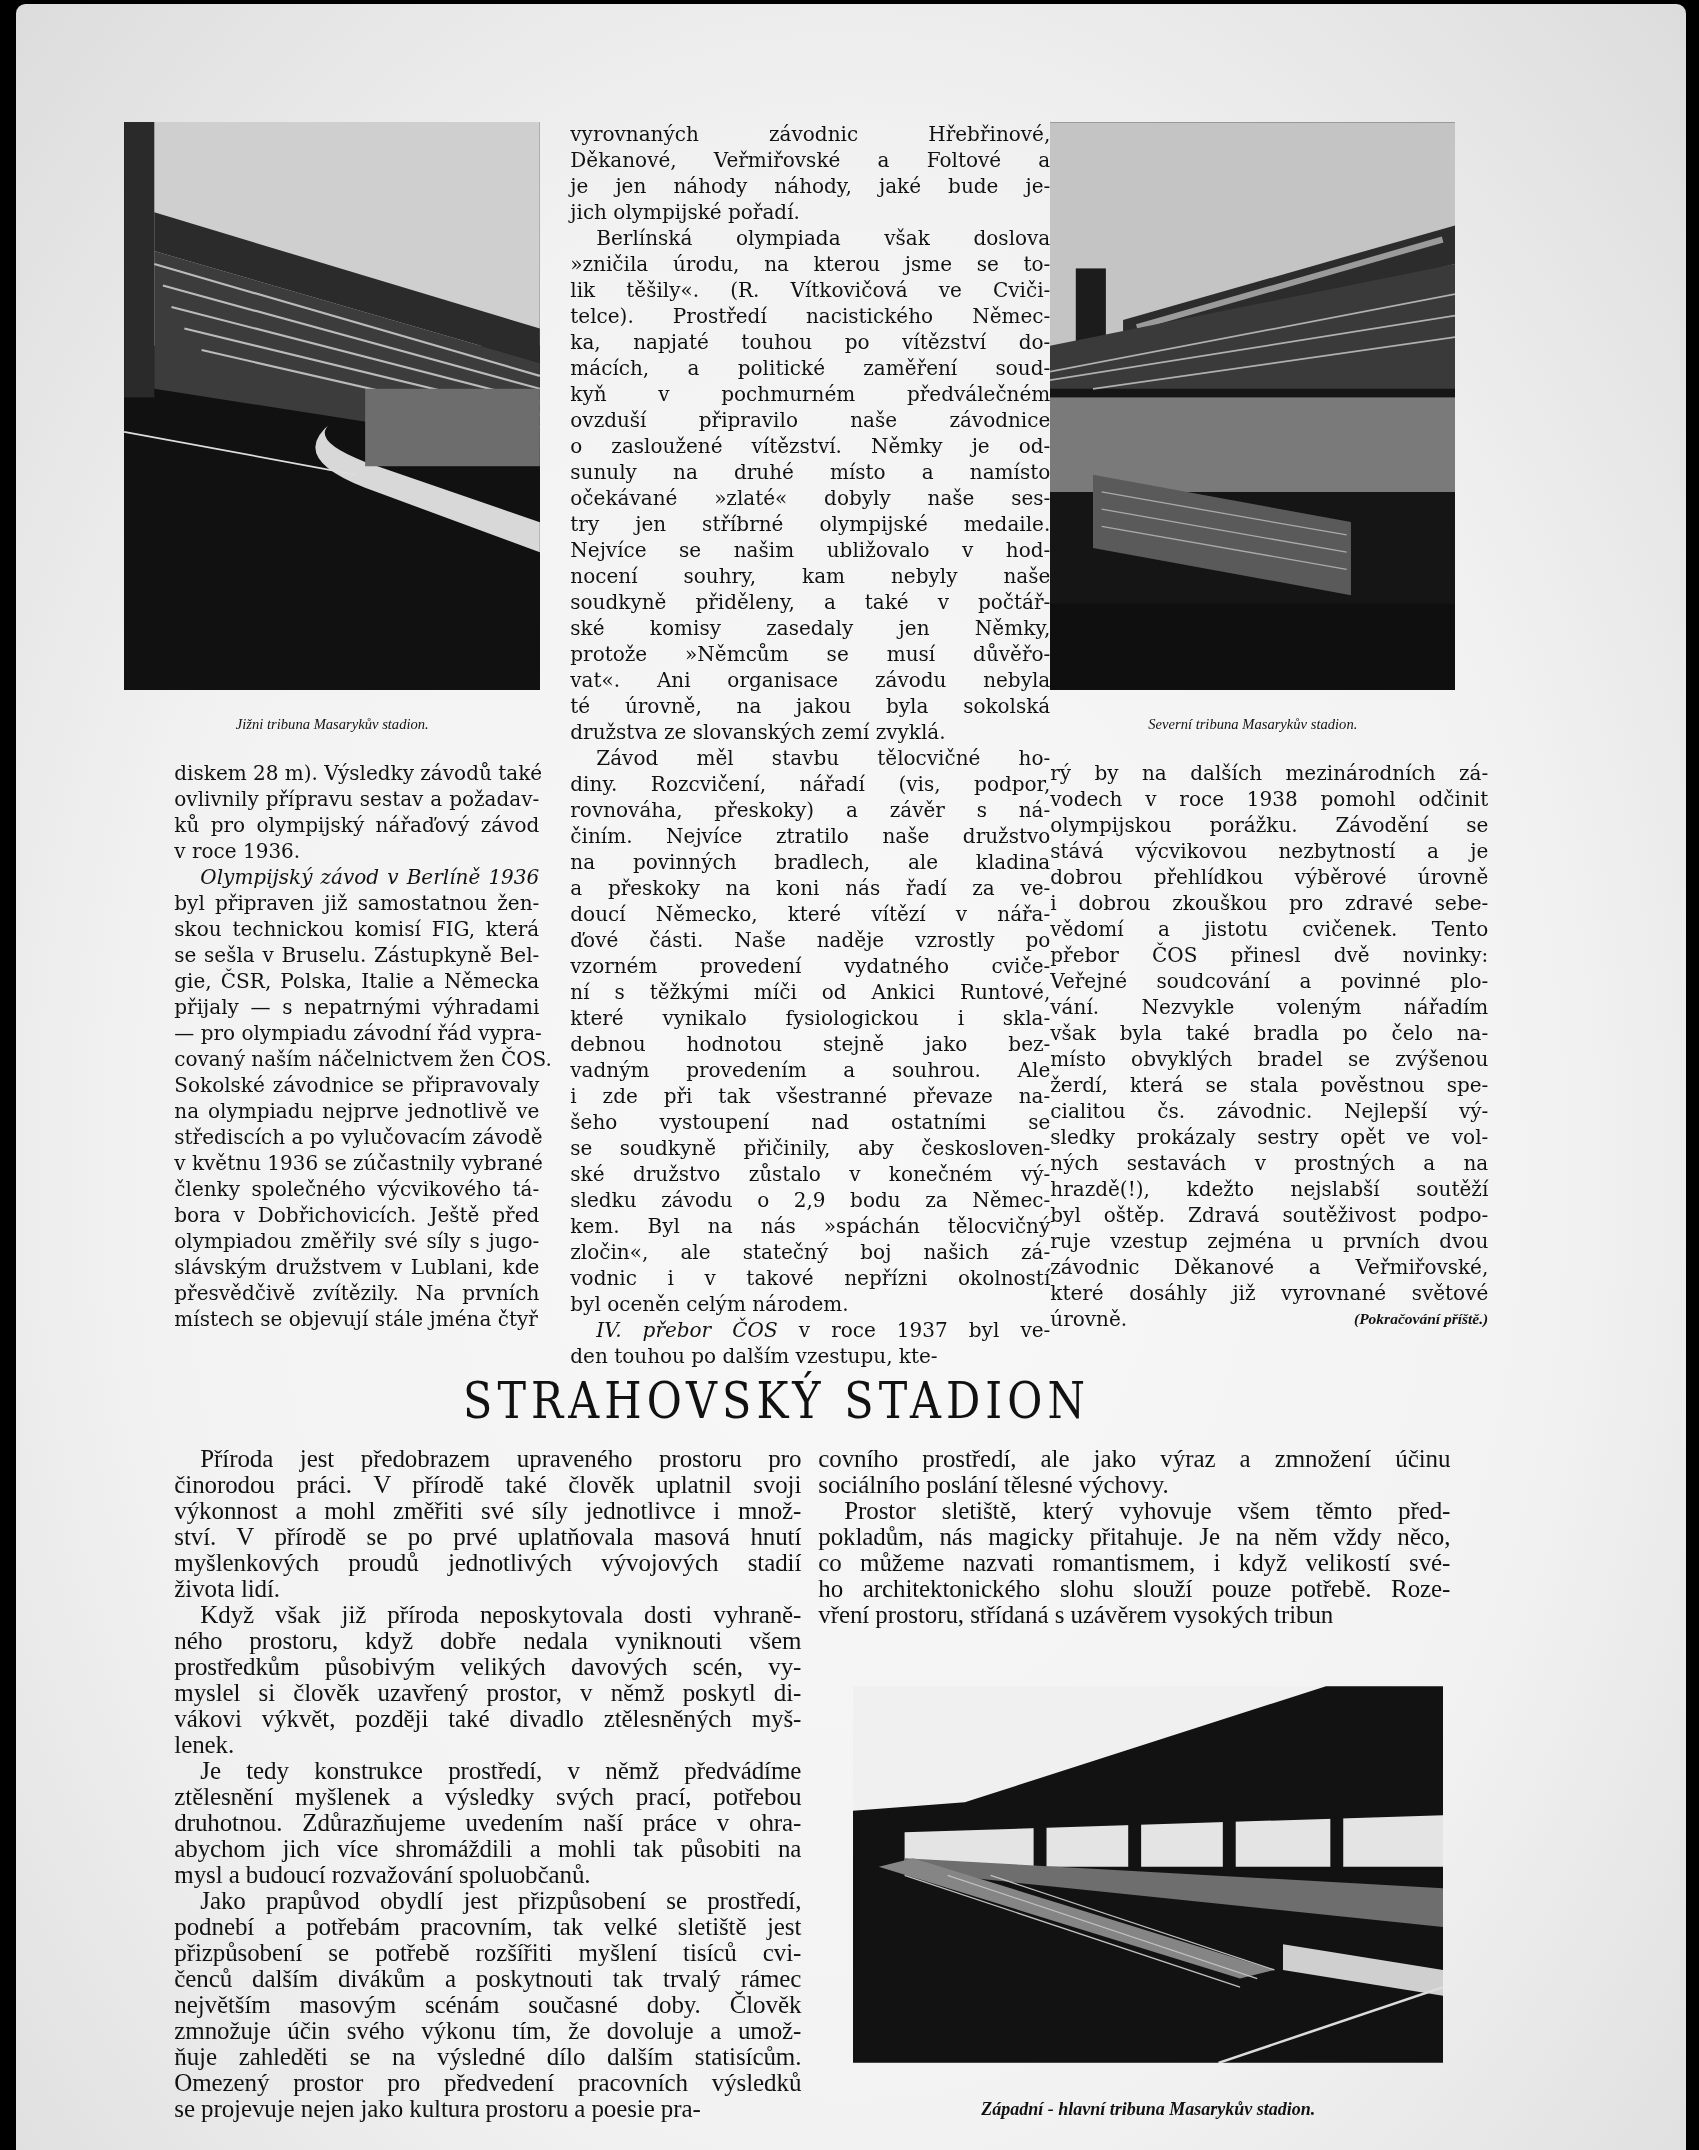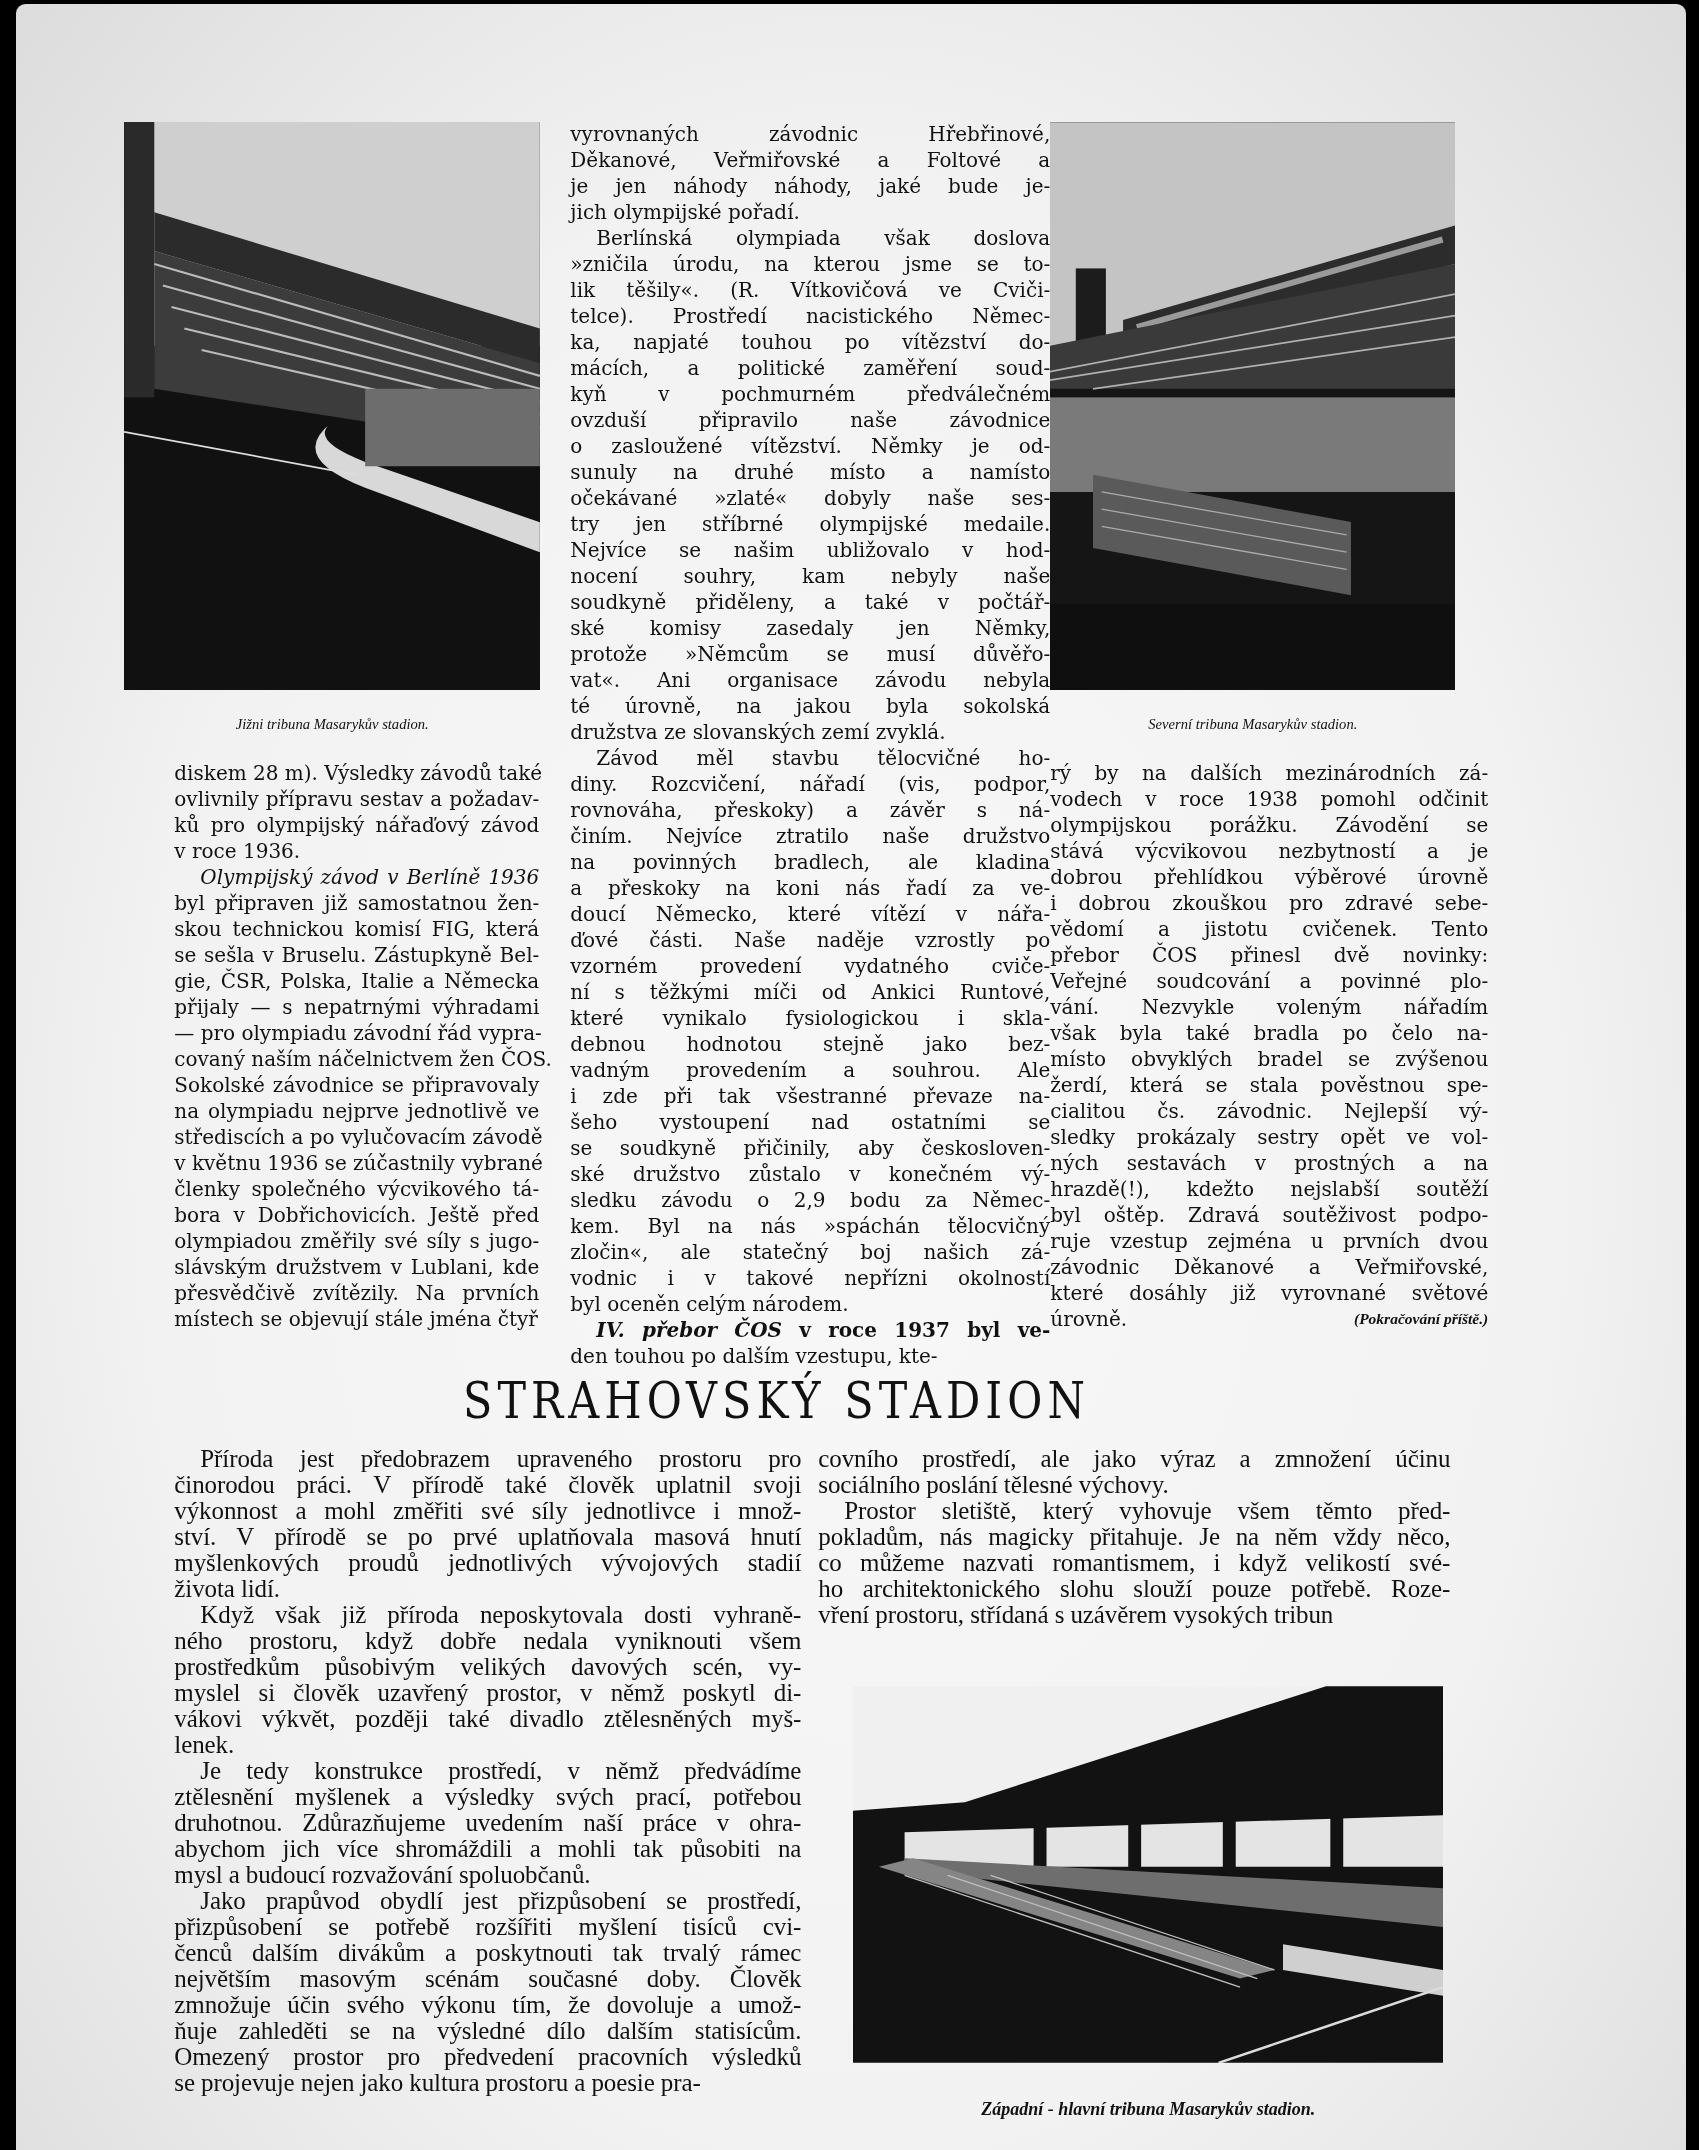--- a/index.html
+++ b/index.html
@@ -128,21 +128,21 @@
       <span class="line">vadným provedením a souhrou. Ale</span>
       <span class="line">i zde při tak všestranné převaze na-</span>
       <span class="line">šeho vystoupení nad ostatními se</span>
       <span class="line">se soudkyně přičinily, aby českosloven-</span>
       <span class="line">ské družstvo zůstalo v konečném vý-</span>
       <span class="line">sledku závodu o 2,9 bodu za Němec-</span>
       <span class="line">kem. Byl na nás »spáchán tělocvičný</span>
       <span class="line">zločin«, ale statečný boj našich zá-</span>
       <span class="line">vodnic i v takové nepřízni okolností</span>
       <span class="line" style="text-align-last: left;">byl oceněn celým národem.</span>
-      <span class="line" style="padding-left: 26px; font-weight: bold;"><span class="em">IV. přebor ČOS</span> v roce 1937 byl ve-</span>
+      <span class="line" style="padding-left: 26px;"><span class="em">IV. přebor ČOS</span> v roce 1937 byl ve-</span>
       <span class="line" style="text-align-last: left;">den touhou po dalším vzestupu, kte-</span>
     </div>
 
   <div class="text" id="a1-left" style="left:158px; top:756px; width:365px;">
       <span class="line">diskem 28 m). Výsledky závodů také</span>
       <span class="line">ovlivnily přípravu sestav a požadav-</span>
       <span class="line">ků pro olympijský nářaďový závod</span>
       <span class="line" style="text-align-last: left;">v roce 1936.</span>
       <span class="line" style="padding-left: 26px;"><span class="em">Olympijský závod v Berlíně 1936</span></span>
       <span class="line">byl připraven již samostatnou žen-</span>
@@ -203,20 +203,21 @@
       <span class="line">prostředkům působivým velikých davových scén, vy-</span>
       <span class="line">myslel si člověk uzavřený prostor, v němž poskytl di-</span>
       <span class="line">vákovi výkvět, později také divadlo ztělesněných myš-</span>
       <span class="line" style="text-align-last: left;">lenek.</span>
       <span class="line" style="padding-left: 26px;">Je tedy konstrukce prostředí, v němž předvádíme</span>
       <span class="line">ztělesnění myšlenek a výsledky svých prací, potřebou</span>
       <span class="line">druhotnou. Zdůrazňujeme uvedením naší práce v ohra-</span>
       <span class="line">abychom jich více shromáždili a mohli tak působiti na</span>
       <span class="line" style="text-align-last: left;">mysl a budoucí rozvažování spoluobčanů.</span>
       <span class="line" style="padding-left: 26px;">Jako prapůvod obydlí jest přizpůsobení se prostředí,</span>
+      <span class="line">podnebí a potřebám pracovním, tak velké sletiště jest</span>
       <span class="line">přizpůsobení se potřebě rozšířiti myšlení tisíců cvi-</span>
       <span class="line">čenců dalším divákům a poskytnouti tak trvalý rámec</span>
       <span class="line">největším masovým scénám současné doby. Člověk</span>
       <span class="line">zmnožuje účin svého výkonu tím, že dovoluje a umož-</span>
       <span class="line">ňuje zahleděti se na výsledné dílo dalším statisícům.</span>
       <span class="line">Omezený prostor pro předvedení pracovních výsledků</span>
       <span class="line" style="text-align-last: left;">se projevuje nejen jako kultura prostoru a poesie pra-</span>
     </div>
 
   <div class="text narrow" id="a2-right" style="left:802px; top:1442px; width:632px;">

